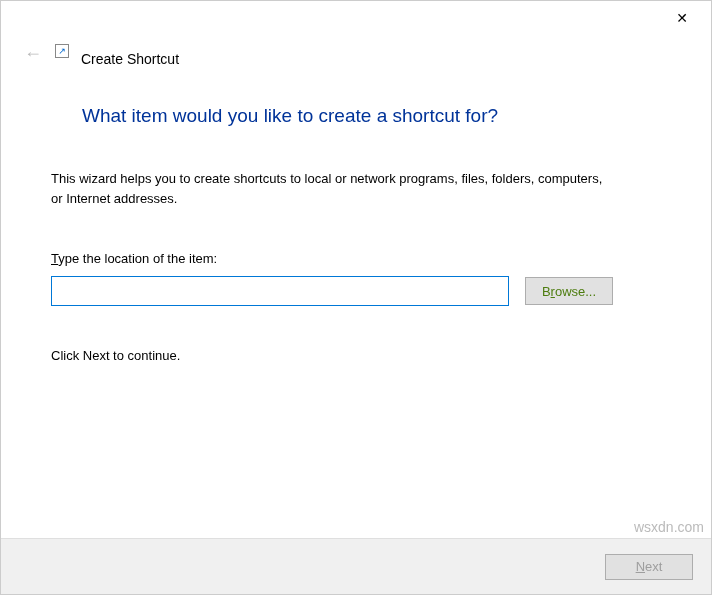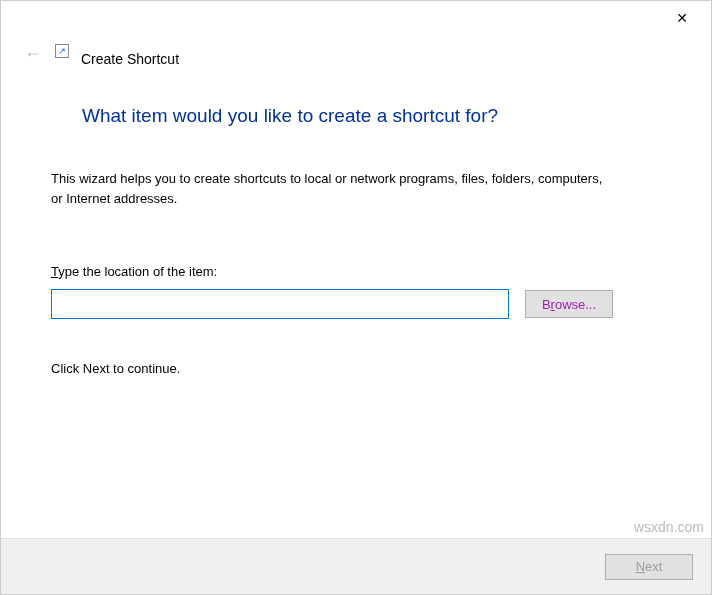--- a/index.html
+++ b/index.html
@@ -87,21 +87,21 @@
       color: #003399;
       font-size: 19px;
       font-weight: 400;
       margin-bottom: 42px;
       margin-left: 31px;
     }
     .description {
       color: #000;
       font-size: 13px;
       line-height: 1.5;
-      margin-bottom: 56px;
+      margin-bottom: 43px;
       max-width: 560px;
     }
     .field-label {
       font-size: 13px;
       color: #000;
       margin-bottom: 10px;
     }
     .field-label .underline {
       text-decoration: underline;
     }
@@ -121,21 +121,21 @@
       outline: none;
     }
     .browse-btn {
       width: 88px;
       height: 28px;
       background: #e1e1e1;
       border: 1px solid #adadad;
       font-size: 13px;
       font-family: inherit;
       cursor: pointer;
-      color: #a21caf;
+      color: #4d7c0f;
     }
     .browse-btn .underline {
       text-decoration: underline;
     }
     .continue-text {
       font-size: 13px;
       color: #000;
     }
     .footer {
       height: 56px;

